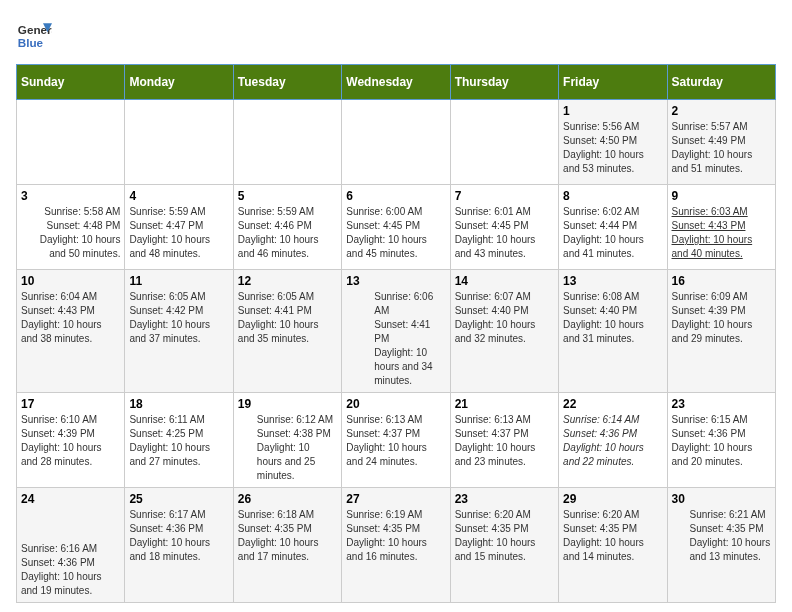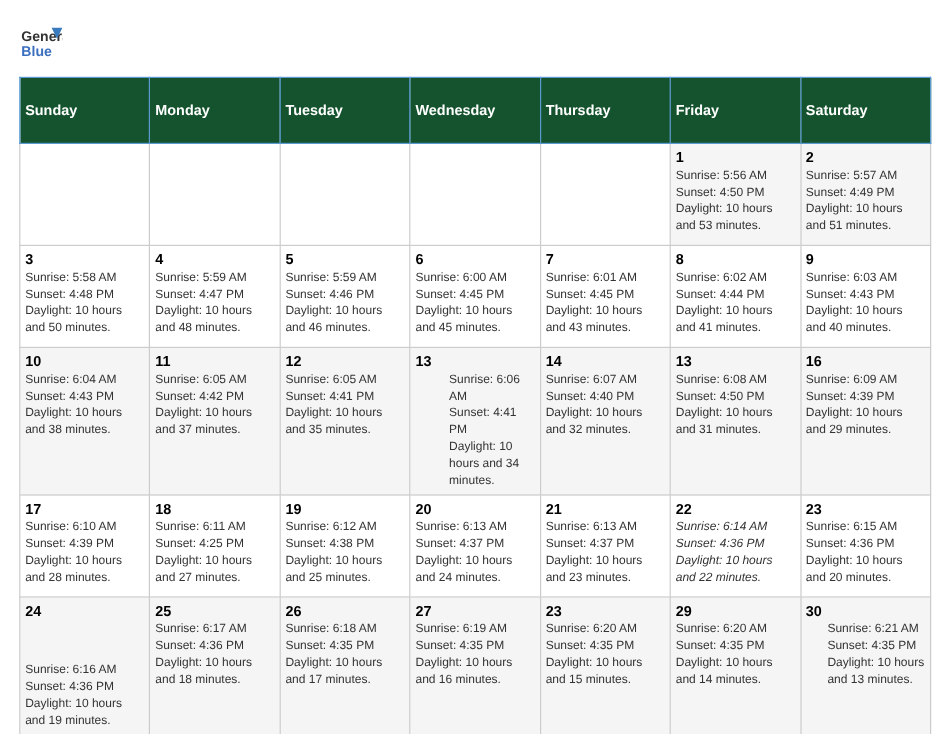--- a/index.html
+++ b/index.html
@@ -34,23 +34,23 @@
     .subtitle {
       font-size: 14px;
       color: #555;
     }
     table {
       width: 100%;
       border-collapse: collapse;
       font-size: 10.5px;
     }
     thead tr th {
-      background-color: #14532d;
+      background-color: #4d7c0f;
       color: #fff;
-      padding: 20px 4px;
+      padding: 10px 4px;
       text-align: left;
       font-size: 12px;
       font-weight: bold;
       border: 1px solid #5a9ad0;
     }
     tbody tr td {
       border: 1px solid #ccc;
       vertical-align: top;
       padding: 4px 4px;
       min-height: 80px;
@@ -121,21 +121,21 @@
         <td>
           <span class="day-num">2</span>
           <div class="day-info" style="white-space: pre-line;">Sunrise: 5:57 AM
 Sunset: 4:49 PM
 Daylight: 10 hours and 51 minutes.</div>
         </td>
       </tr>
       <tr>
         <td>
           <span class="day-num">3</span>
-          <div class="day-info" style="white-space: pre-line;">Sunrise: 5:58 AM
+          <div class="day-info" style="white-space: pre-line; text-align: right;">Sunrise: 5:58 AM
 Sunset: 4:48 PM
 Daylight: 10 hours and 50 minutes.</div>
         </td>
         <td>
           <span class="day-num">4</span>
           <div class="day-info" style="white-space: pre-line;">Sunrise: 5:59 AM
 Sunset: 4:47 PM
 Daylight: 10 hours and 48 minutes.</div>
         </td>
         <td>
@@ -157,21 +157,21 @@
 Daylight: 10 hours and 43 minutes.</div>
         </td>
         <td>
           <span class="day-num">8</span>
           <div class="day-info" style="white-space: pre-line;">Sunrise: 6:02 AM
 Sunset: 4:44 PM
 Daylight: 10 hours and 41 minutes.</div>
         </td>
         <td>
           <span class="day-num">9</span>
-          <div class="day-info" style="white-space: pre-line;">Sunrise: 6:03 AM
+          <div class="day-info" style="white-space: pre-line; text-decoration: underline;">Sunrise: 6:03 AM
 Sunset: 4:43 PM
 Daylight: 10 hours and 40 minutes.</div>
         </td>
       </tr>
       <tr>
         <td>
           <span class="day-num">10</span>
           <div class="day-info" style="white-space: pre-line;">Sunrise: 6:04 AM
 Sunset: 4:43 PM
 Daylight: 10 hours and 38 minutes.</div>
@@ -196,21 +196,21 @@
         </td>
         <td>
           <span class="day-num">14</span>
           <div class="day-info" style="white-space: pre-line;">Sunrise: 6:07 AM
 Sunset: 4:40 PM
 Daylight: 10 hours and 32 minutes.</div>
         </td>
         <td>
           <span class="day-num">13</span>
           <div class="day-info" style="white-space: pre-line;">Sunrise: 6:08 AM
-Sunset: 4:50 PM
+Sunset: 4:40 PM
 Daylight: 10 hours and 31 minutes.</div>
         </td>
         <td>
           <span class="day-num">16</span>
           <div class="day-info" style="white-space: pre-line;">Sunrise: 6:09 AM
 Sunset: 4:39 PM
 Daylight: 10 hours and 29 minutes.</div>
         </td>
       </tr>
       <tr>
@@ -221,21 +221,21 @@
 Daylight: 10 hours and 28 minutes.</div>
         </td>
         <td>
           <span class="day-num">18</span>
           <div class="day-info" style="white-space: pre-line;">Sunrise: 6:11 AM
 Sunset: 4:25 PM
 Daylight: 10 hours and 27 minutes.</div>
         </td>
         <td>
           <span class="day-num">19</span>
-          <div class="day-info" style="white-space: pre-line;">Sunrise: 6:12 AM
+          <div class="day-info" style="white-space: pre-line; margin-left: 19px;">Sunrise: 6:12 AM
 Sunset: 4:38 PM
 Daylight: 10 hours and 25 minutes.</div>
         </td>
         <td>
           <span class="day-num">20</span>
           <div class="day-info" style="white-space: pre-line;">Sunrise: 6:13 AM
 Sunset: 4:37 PM
 Daylight: 10 hours and 24 minutes.</div>
         </td>
         <td>

